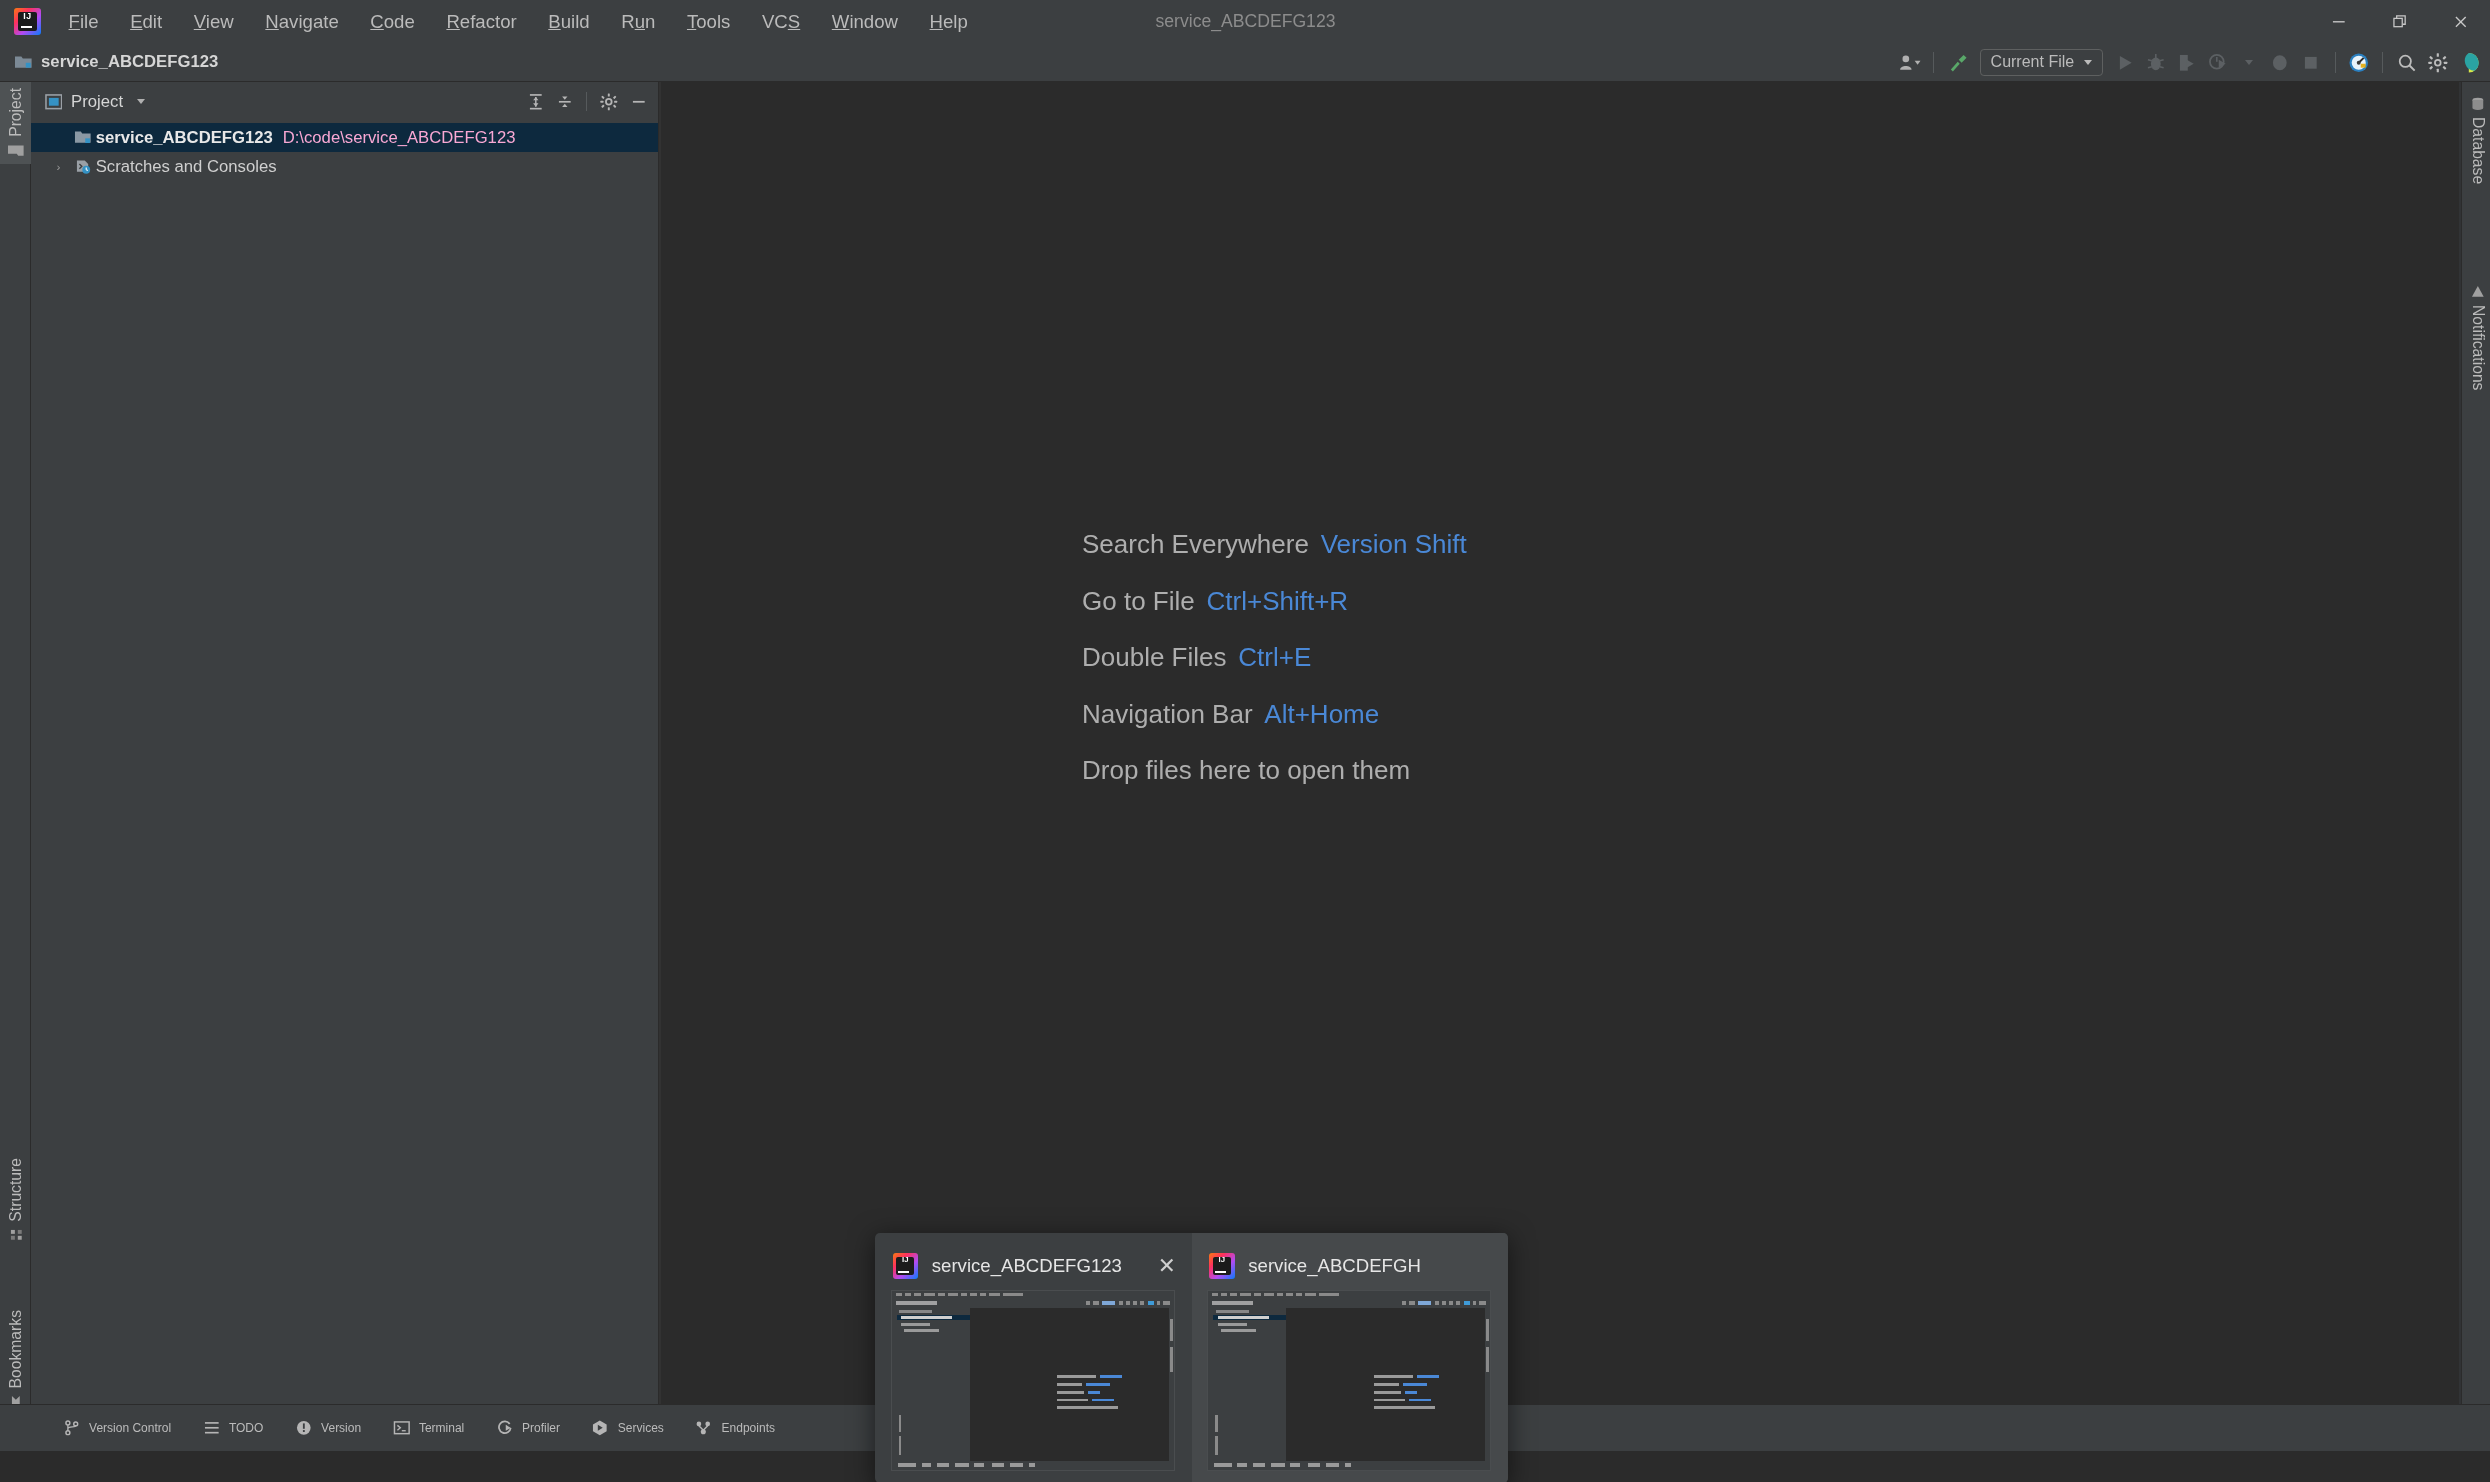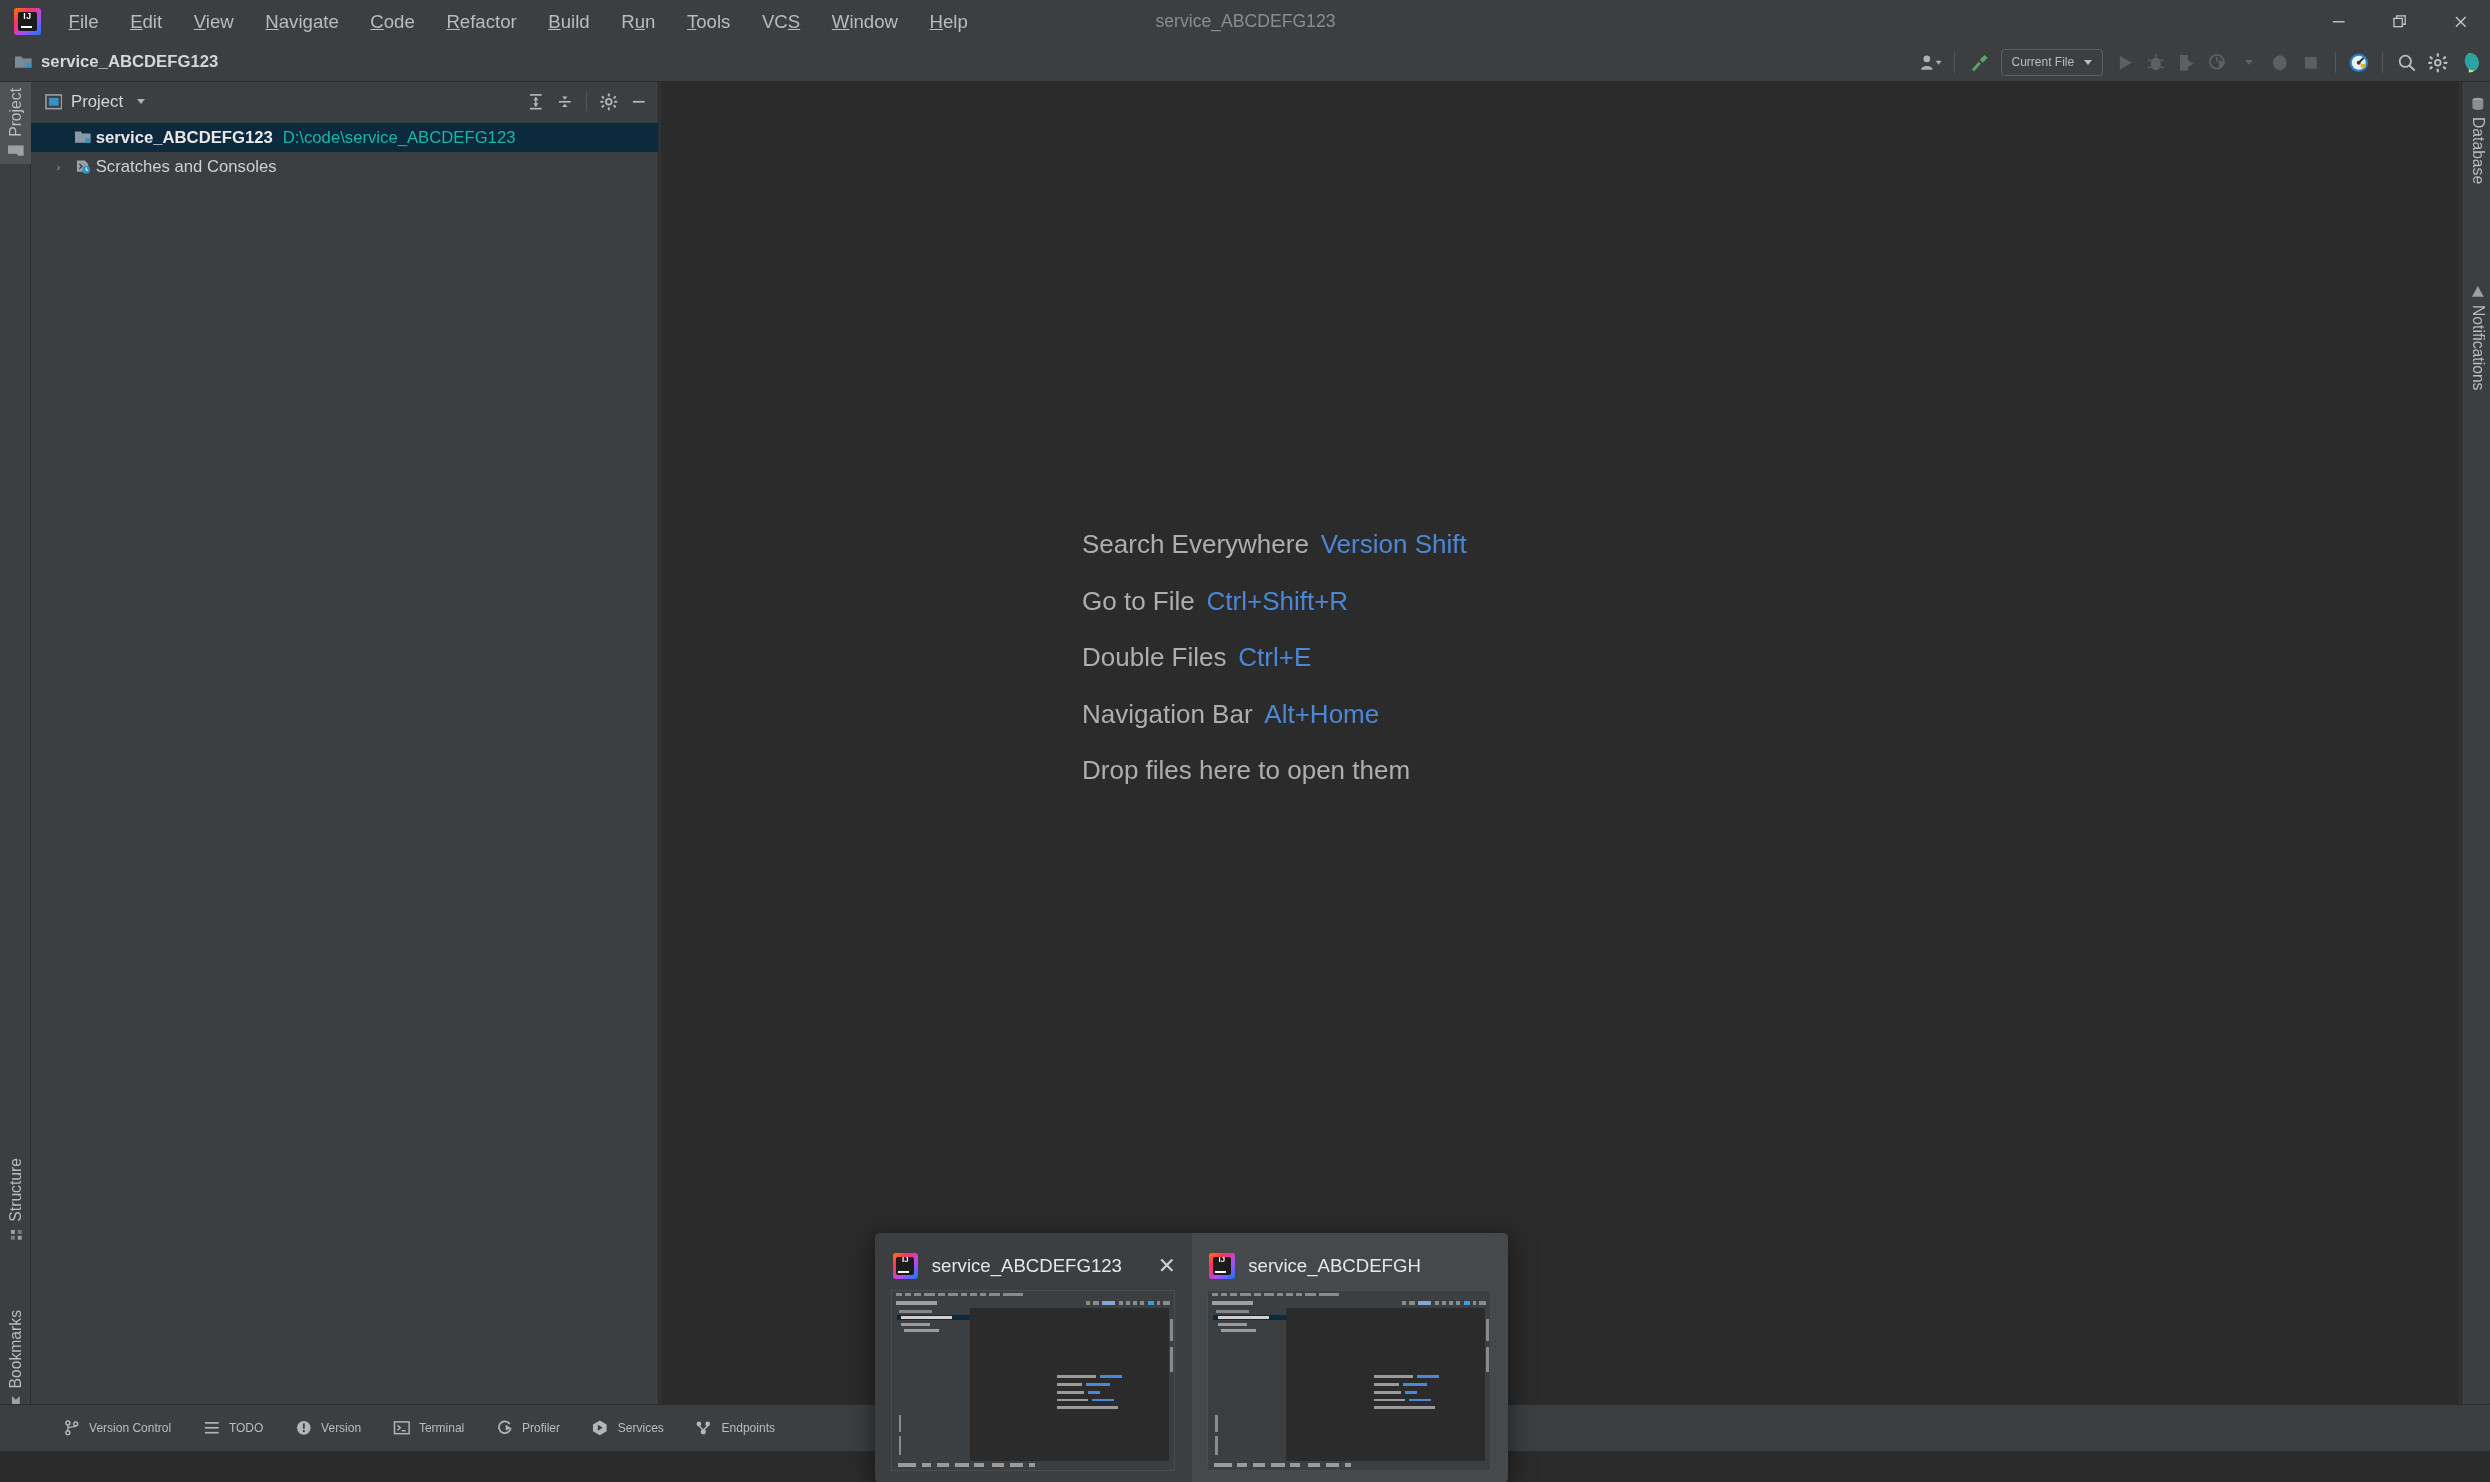--- a/index.html
+++ b/index.html
@@ -61,21 +61,21 @@
     color:#d6d6d6; font-size:16.7px; font-weight:bold;
   }
   .tb-right { position:absolute; right:7.8px; top:0; height:39px;
     display:flex; align-items:center; gap:2px; }
   .tb-btn { width:29px; height:29px; display:flex; align-items:center; justify-content:center;
     cursor:default; border-radius:2.9px; }
   .tb-sep { width:1px; height:21.6px; background:#565a5c; margin:0 6.9px; }
   .runcfg {
     display:flex; align-items:center; gap:9.8px;
     border:1px solid #5e6060; border-radius:3.9px;
-    height:27.4px; padding:0 9.8px; color:#bbbbbb; font-size:12px;
+    height:27.4px; padding:0 9.8px; color:#bbbbbb; font-size:16px;
     margin:0 5.9px; cursor:default;
   }
   .caret { width:0;height:0;border-left:4.9px solid transparent;border-right:4.9px solid transparent;
            border-top:5.9px solid #bbbbbb; }
 
   
   .stripe-left {
     position:absolute; left:0; top:82px; width:31px; height:1353px;
     background:#3c3f41; border-right:1px solid #2b2b2b;
   }
@@ -112,21 +112,21 @@
 
   .tree { padding-top:2px; }
   .trow {
     height:29px; display:flex; align-items:center; padding-left:25.5px;
     color:#cfcfcf; font-size:16.7px; cursor:default; white-space:nowrap;
   }
   .trow.selected { background:#0d293e; }
   .trow .arrow { width:17.6px; color:#9a9a9a; font-size:11.8px; flex:0 0 auto; }
   .trow .ticon { width:21.6px; display:flex; align-items:center; flex:0 0 auto; }
   .trow .tname { font-weight:bold; color:#e8e8e8; }
-  .trow .tpath { color:#14b8a6; margin-left:9.8px; font-weight:normal; }
+  .trow .tpath { color:#f9a8d4; margin-left:9.8px; font-weight:normal; }
   .trow .tplain { color:#cfcfcf; }
 
   
   .divider { position:absolute; left:659px; top:82px; width:2px; height:1353px; background:#323232; }
 
   
   .editor {
     position:absolute; left:661px; top:82px; width:1800px; height:1353px;
     background:#2b2b2b;
   }

